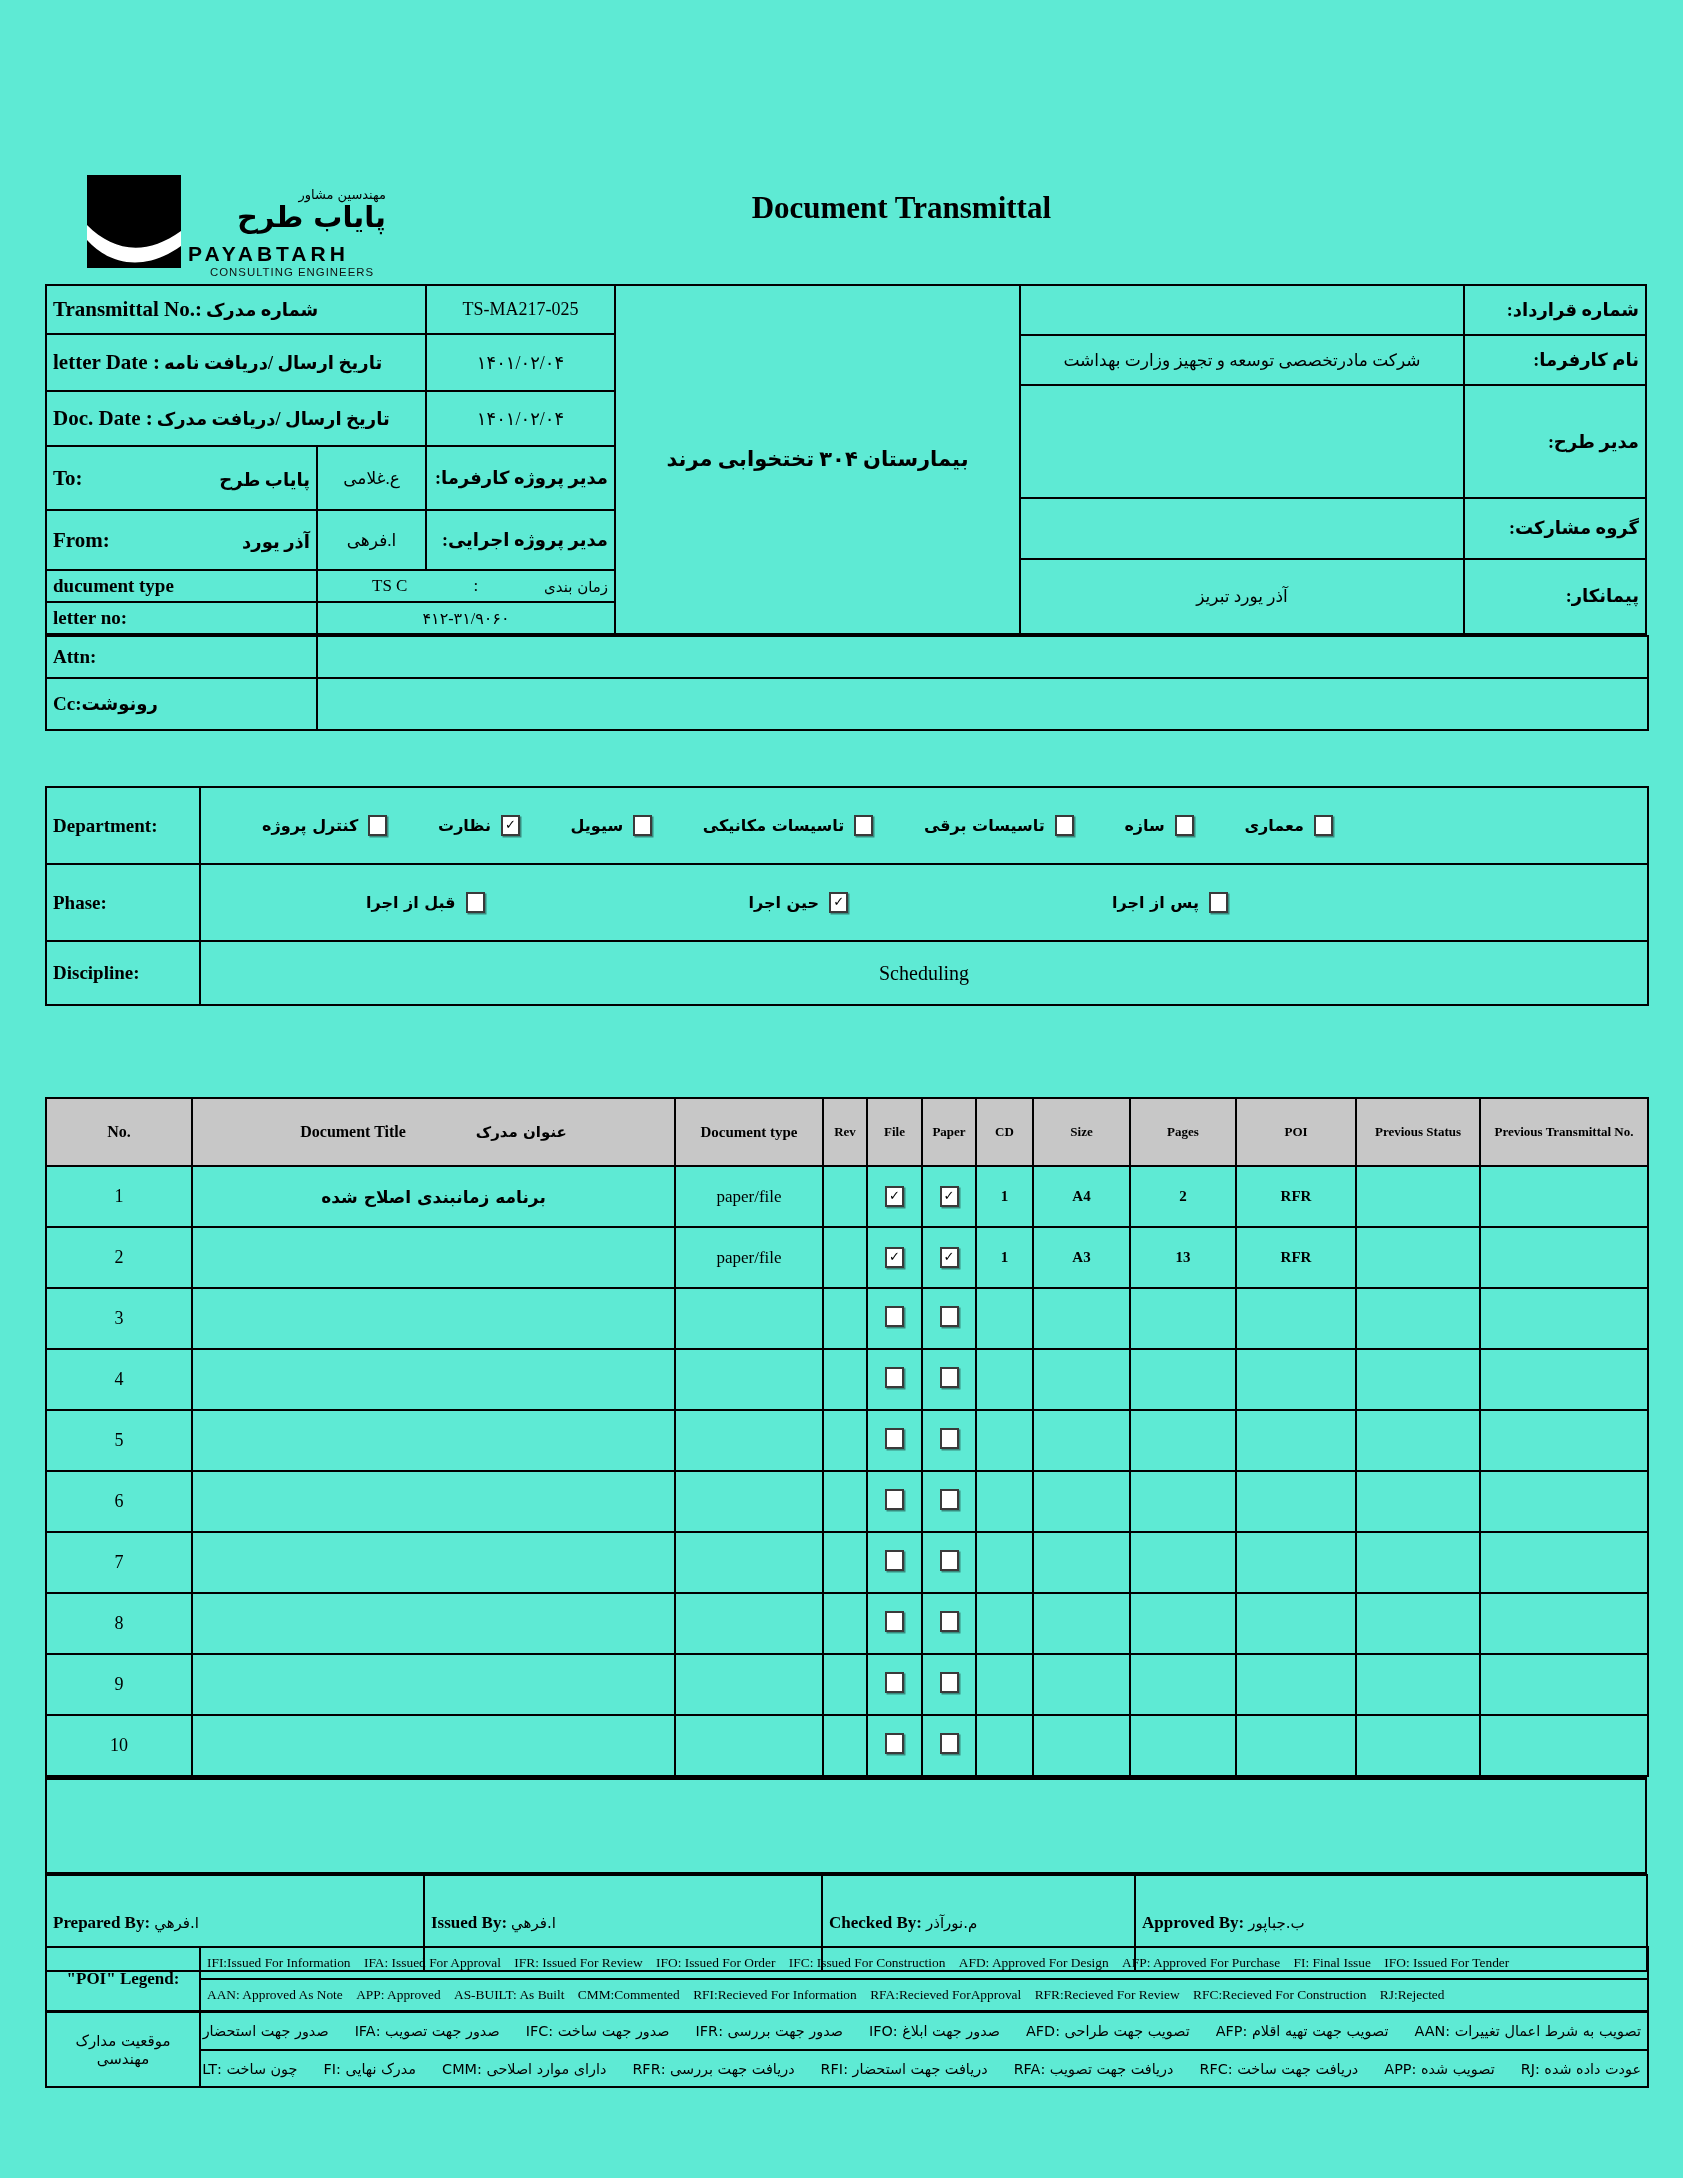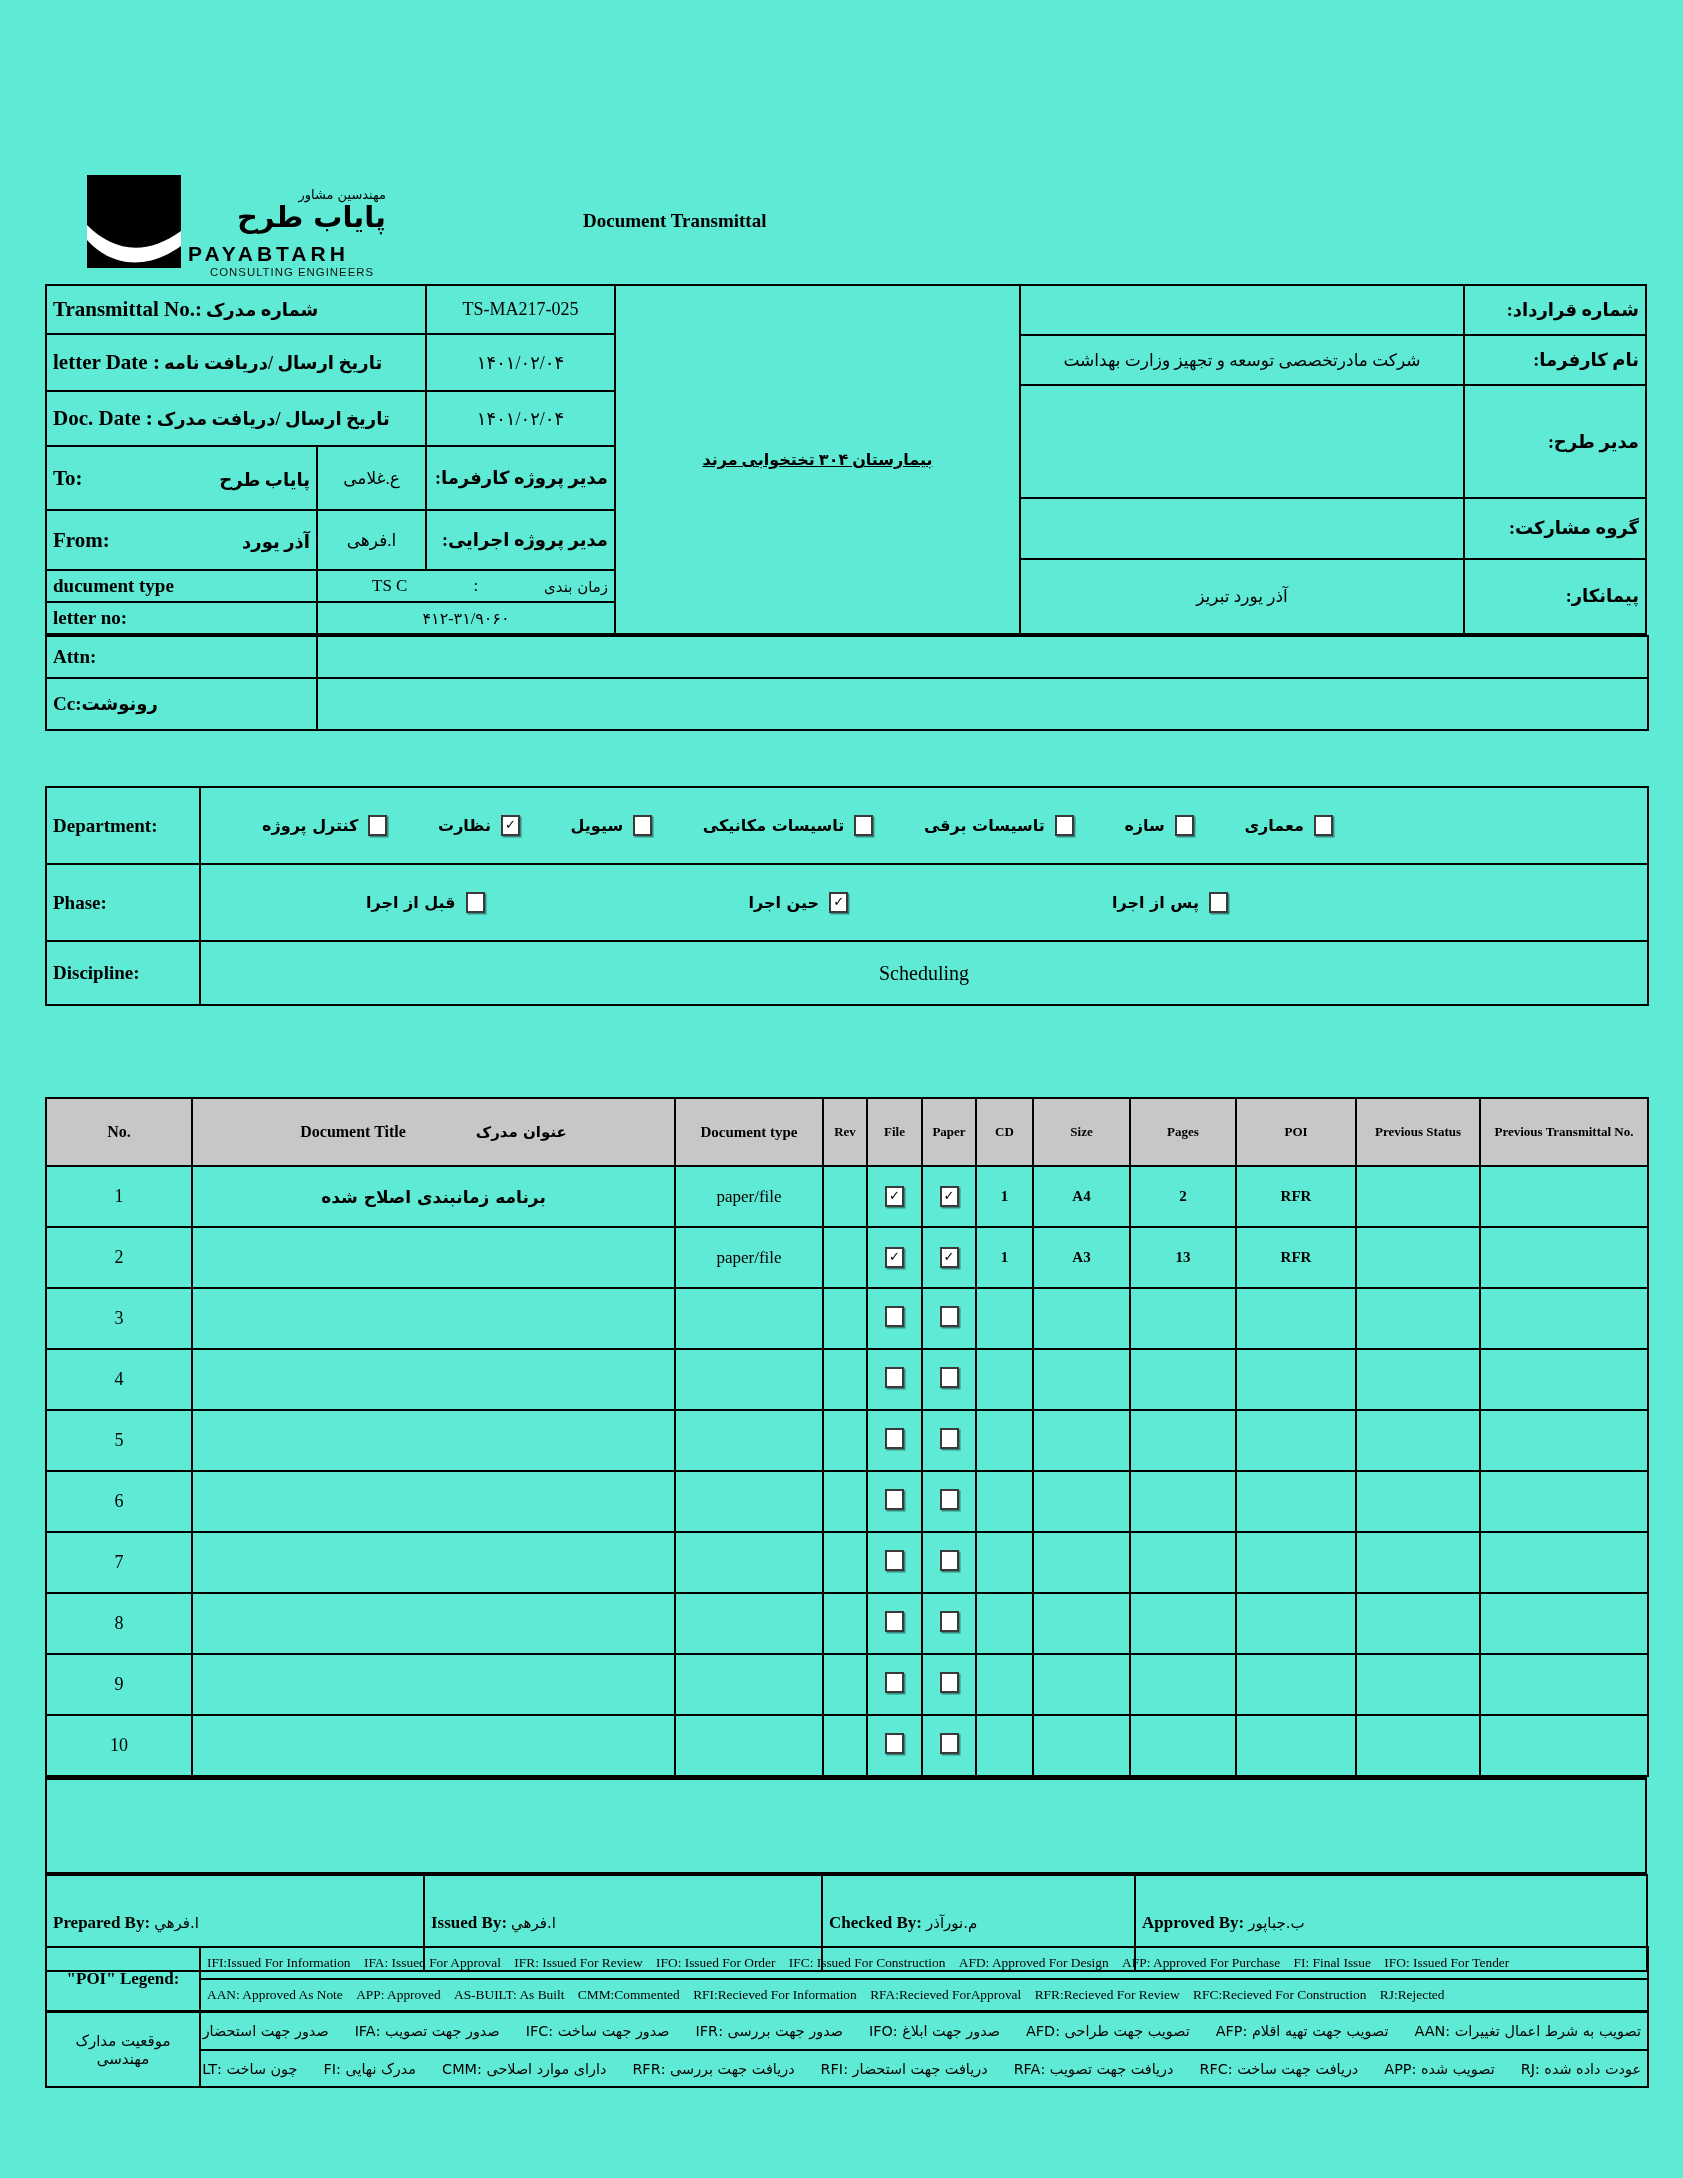--- a/index.html
+++ b/index.html
@@ -13,40 +13,40 @@
   .logo{position:absolute;left:87px;top:175px;width:299px;}
   .logo-row{display:flex;align-items:flex-start;gap:8px;}
   .logo-mark{width:94px;height:93px;flex:0 0 auto;}
   .logo-fa{flex:1;text-align:right;direction:rtl;padding-top:12px;}
   .logo-fa .tagline{font-size:13px;font-family:"DejaVu Sans",sans-serif;}
   .logo-fa .name{font-size:29px;font-weight:bold;font-family:"DejaVu Sans",sans-serif;line-height:1.05;}
   .logo-en{margin-left:101px;margin-top:-26px;}
   .logo-en .en-name{font-size:21px;font-weight:bold;letter-spacing:4px;font-family:"Liberation Sans","DejaVu Sans",sans-serif;}
   .logo-en .en-tag{font-size:11.4px;letter-spacing:1px;margin-left:22px;font-family:"Liberation Sans","DejaVu Sans",sans-serif;color:#111;}
 
-  .doc-title{position:absolute;left:583px;top:210px;width:468px;text-align:left;
-             font-size:19px;font-weight:bold;}
+  .doc-title{position:absolute;left:583px;top:190px;width:468px;text-align:right;
+             font-size:31px;font-weight:bold;}
 
   
   table.t{border-collapse:collapse;table-layout:fixed;}
   table.t td{border:2px solid #000;padding:0 6px;vertical-align:middle;overflow:hidden;}
 
   tr.h30>td{height:30px;} tr.h35>td{height:35px;} tr.h36>td{height:36px;}
   tr.h40>td{height:40px;} tr.h47>td{height:47px;} tr.h48>td{height:48px;}
   tr.h50>td{height:50px;} tr.h53>td{height:53px;} tr.h55>td{height:55px;}
   tr.h58>td{height:58px;} tr.h59>td{height:59px;} tr.h62>td{height:62px;}
   tr.h66>td{height:66px;} tr.h72>td{height:72px;} tr.h75>td{height:75px;}
   tr.h94>td{height:94px;} tr.h110>td{height:109px;border-radius:32px;}
 
   
   .info{position:absolute;left:45px;top:284px;width:1602px;}
   .info-top{display:flex;align-items:stretch;}
   .info-mid{width:407px;border-top:2px solid #000;border-bottom:2px solid #000;
             display:flex;align-items:center;justify-content:center;text-align:center;
-            font-weight:bold;font-size:16px;direction:rtl;text-decoration:underline;}
+            font-weight:bold;font-size:21px;direction:rtl;}
   .cell{display:flex;align-items:center;gap:12px;}
   .cell.sb{justify-content:space-between;align-items:flex-end;}
   .lab-en{font-size:21px;font-weight:bold;white-space:nowrap;}
   .lab-fa{font-size:18px;font-weight:bold;direction:rtl;white-space:nowrap;}
   .val{text-align:center;font-size:18px;}
   .fa-lab{direction:rtl;text-align:right;font-weight:bold;font-size:18px;}
   .fa-val{direction:rtl;text-align:center;font-size:17px;}
   .small-lab{font-size:19px;font-weight:bold;}
 
   

